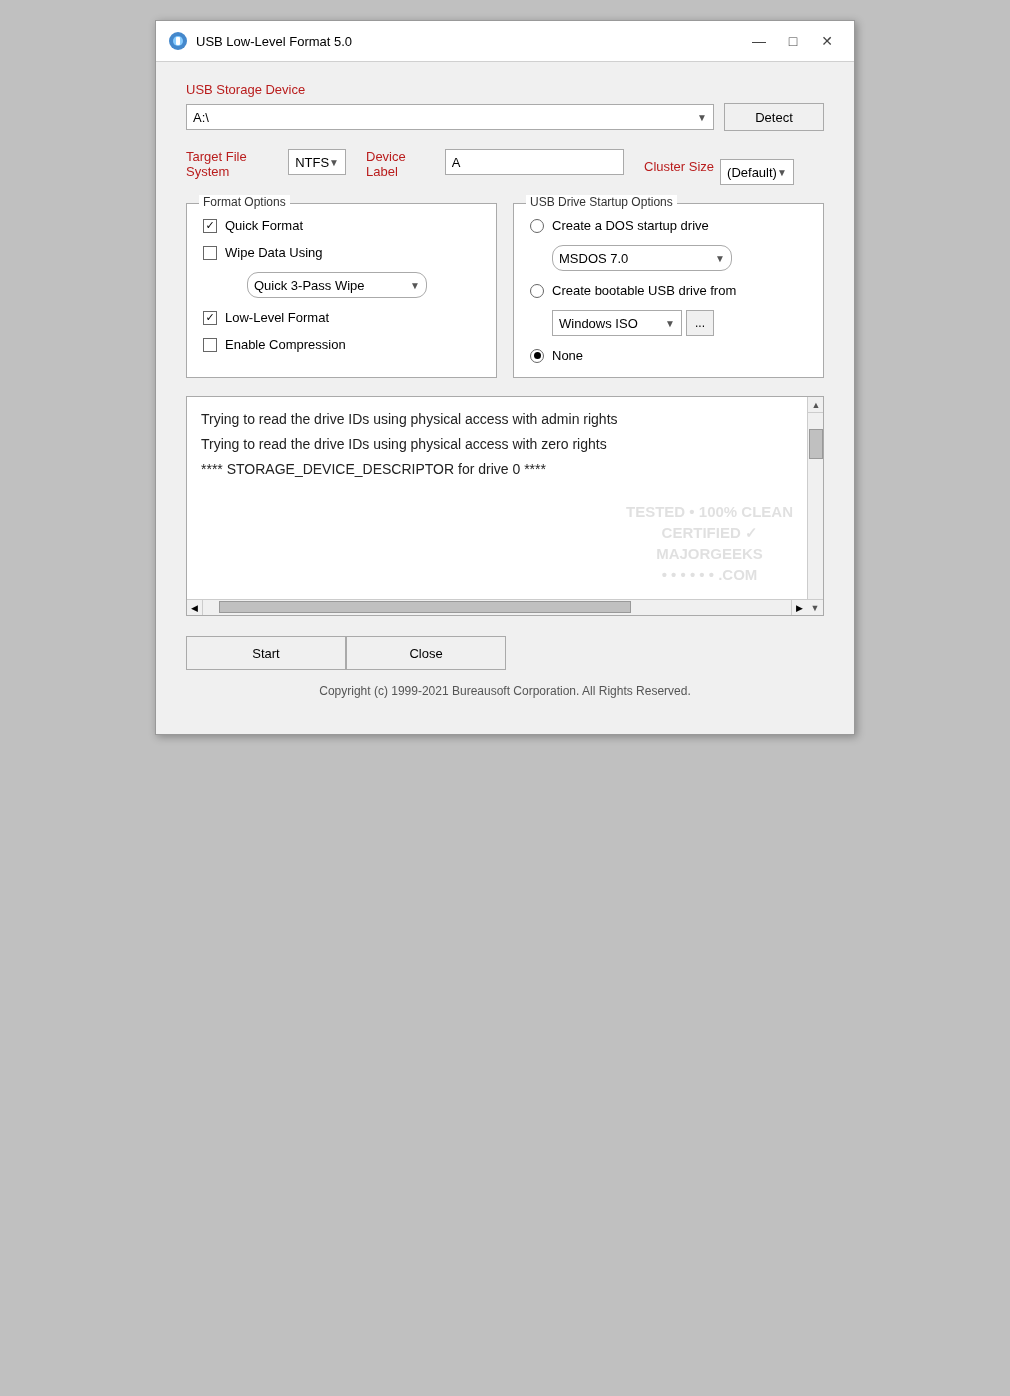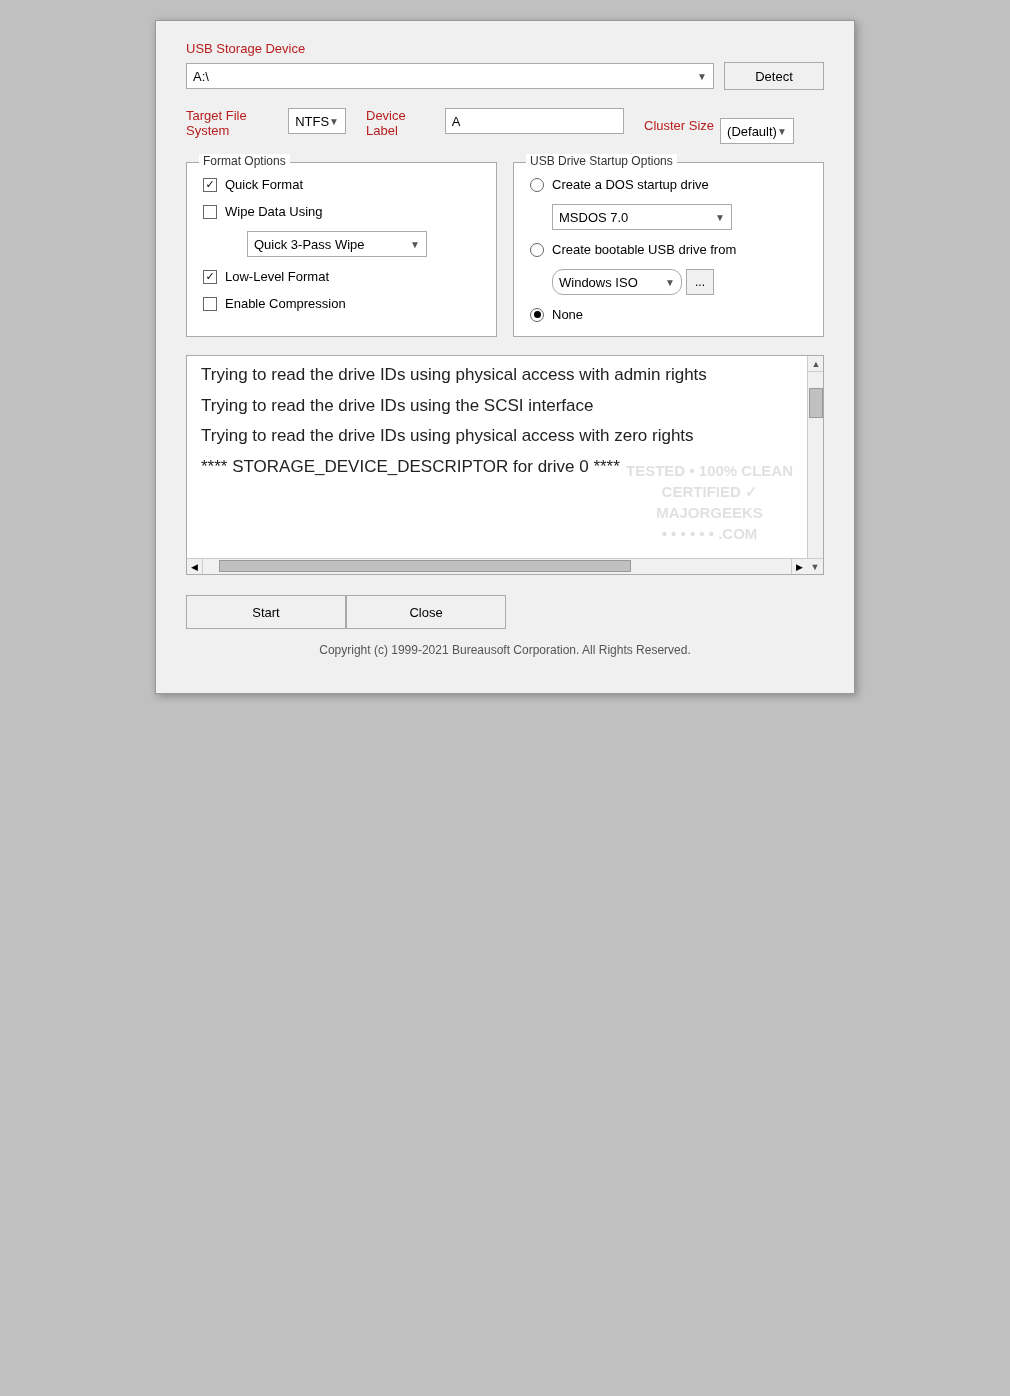--- a/index.html
+++ b/index.html
@@ -204,21 +204,21 @@
       background: #fff;
       padding: 2px 6px;
       font-size: 13px;
       display: flex;
       align-items: center;
       justify-content: space-between;
       cursor: pointer;
       margin-top: 6px;
       margin-left: 22px;
     }
-    .sub-combo-wide { width: 180px; }
+    .sub-combo-wide { width: 180px; border-radius: 11px; }
     .sub-combo-narrow { width: 130px; }
     .bootable-row {
       display: flex;
       gap: 4px;
       align-items: center;
       margin-left: 22px;
       margin-top: 6px;
     }
     .browse-btn {
       width: 28px;
@@ -238,25 +238,25 @@
 
     .log-area {
       border: 1px solid #aaa;
       background: #fff;
       height: 220px;
       margin-bottom: 20px;
       position: relative;
       overflow: hidden;
     }
     .log-content {
-      padding: 4px 14px;
+      padding: 10px 14px;
       height: calc(100% - 20px);
       overflow-y: auto;
       overflow-x: auto;
-      font-size: 17px;
+      font-size: 14px;
       line-height: 1.8;
       color: #222;
     }
     .log-scrollbar-v {
       position: absolute;
       right: 0;
       top: 0;
       width: 16px;
       height: 100%;
       background: #f0f0f0;
@@ -374,20 +374,35 @@
       font-size: 12px;
       color: #555;
       padding-bottom: 16px;
     }
   </style>
 </head>
 <body>
 
 <div class="window">
 
+  <div class="title-bar">
+    <div class="title-bar-icon">
+      <svg width="20" height="20" viewBox="0 0 20 20">
+        <ellipse cx="10" cy="10" rx="9" ry="9" fill="#4488cc"></ellipse>
+        <ellipse cx="10" cy="10" rx="5" ry="5" fill="#88ccff"></ellipse>
+        <rect x="8" y="6" width="4" height="8" fill="#fff" rx="1"></rect>
+      </svg>
+    </div>
+    <span class="title-bar-title">USB Low-Level Format 5.0</span>
+    <div class="title-bar-controls">
+      <button class="title-btn">—</button>
+      <button class="title-btn">□</button>
+      <button class="title-btn close">✕</button>
+    </div>
+  </div>
 
   <div class="content">
 
     <div class="section-label">USB Storage Device</div>
     <div class="device-row">
       <div class="combo-box">
         <span>A:\</span>
         <span class="combo-arrow">▼</span>
       </div>
       <button class="detect-btn">Detect</button>
@@ -459,39 +474,38 @@
           <span>MSDOS 7.0</span>
           <span class="combo-arrow">▼</span>
         </div>
 
         <div class="option-item" style="margin-top:12px;">
           <div class="radio"></div>
           <span>Create bootable USB drive from</span>
         </div>
 
         <div class="bootable-row">
-          <div class="sub-combo sub-combo-narrow" style="margin:0;border-radius:11px;">
+          <div class="sub-combo sub-combo-narrow" style="margin:0;">
             <span>Windows ISO</span>
             <span class="combo-arrow">▼</span>
           </div>
           <button class="browse-btn">...</button>
         </div>
 
         <div class="option-item" style="margin-top:12px;">
           <div class="radio checked"></div>
           <span>None</span>
         </div>
       </div>
     </div>
 
     <div class="log-area">
       <div class="log-content">
         <div>Trying to read the drive IDs using physical access with admin rights</div>
         <div></div>
-        <div>Trying to read the drive IDs using the SCSI interface</div>
         <div></div>
         <div>Trying to read the drive IDs using physical access with zero rights</div>
         <div></div>
         <div>**** STORAGE_DEVICE_DESCRIPTOR for drive 0 ****</div>
       </div>
       <div class="watermark">
         <div>TESTED • 100% CLEAN</div>
         <div>CERTIFIED ✓</div>
         <div>MAJORGEEKS</div>
         <div>• • • • • • .COM</div>

